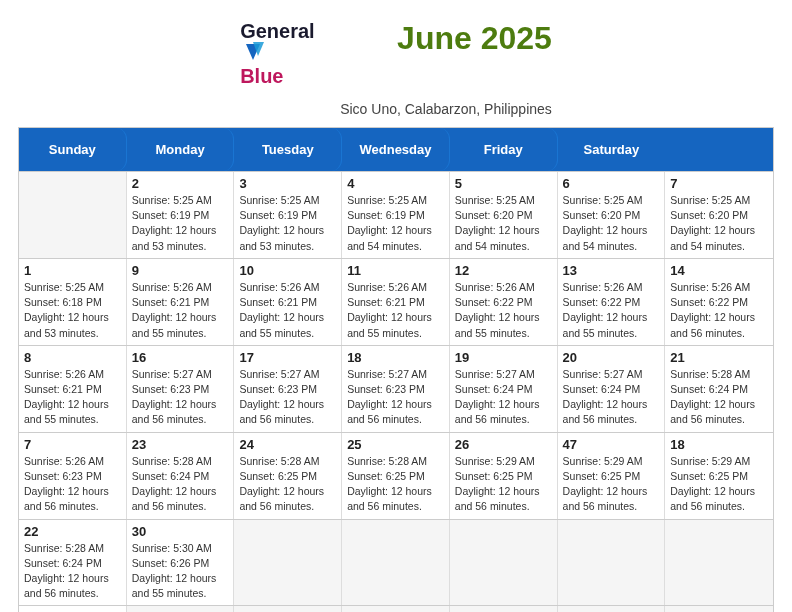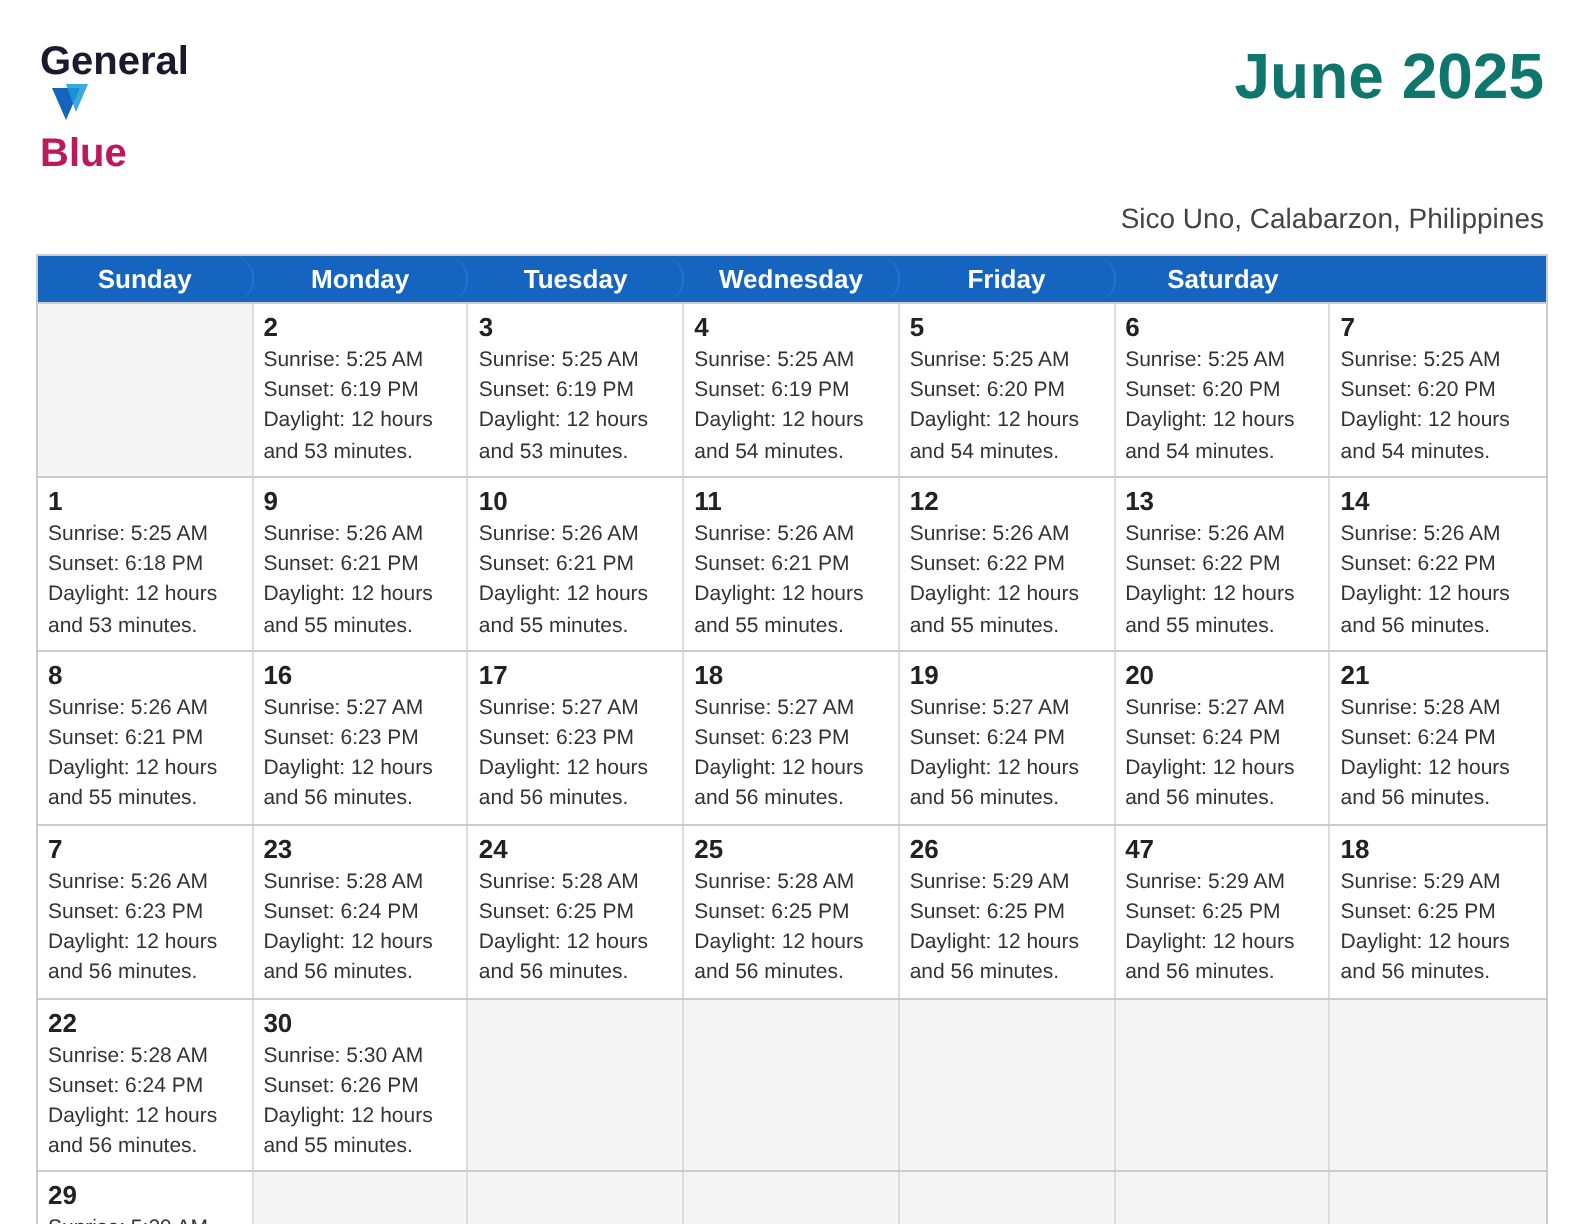--- a/index.html
+++ b/index.html
@@ -5,50 +5,50 @@
     * { box-sizing: border-box; margin: 0; padding: 0; }
     body {
       font-family: Arial, sans-serif;
       background: #fff;
       width: 792px;
       min-height: 612px;
       padding: 10px;
     }
     .header-section {
       display: flex;
-      justify-content: space-between;
+      justify-content: center;
       align-items: flex-start;
       padding: 10px 10px 5px 10px;
     }
     .title-section {
       text-align: right;
     }
     .calendar-title {
       font-size: 32px;
       font-weight: bold;
-      color: #0f766e;
+      color: #4d7c0f;
     }
     .calendar-subtitle {
       font-size: 14px;
       color: #444;
       margin-top: 44px;
     }
     .calendar-container {
       margin: 5px 8px;
       border: 1px solid #ccc;
     }
     .cal-header {
       display: grid;
       grid-template-columns: repeat(7, 1fr);
       background: #1565c0;
     }
     .cal-header-cell {
       color: #fff;
       text-align: center;
-      padding: 4px 4px;
+      padding: 14px 4px;
       font-size: 13px;
       font-weight: bold;
       border-right: 1px solid #1a75d2;
       border-radius: 11px;
     }
     .cal-header-cell:last-child {
       border-right: none;
     }
     .cal-week {
       display: grid;

